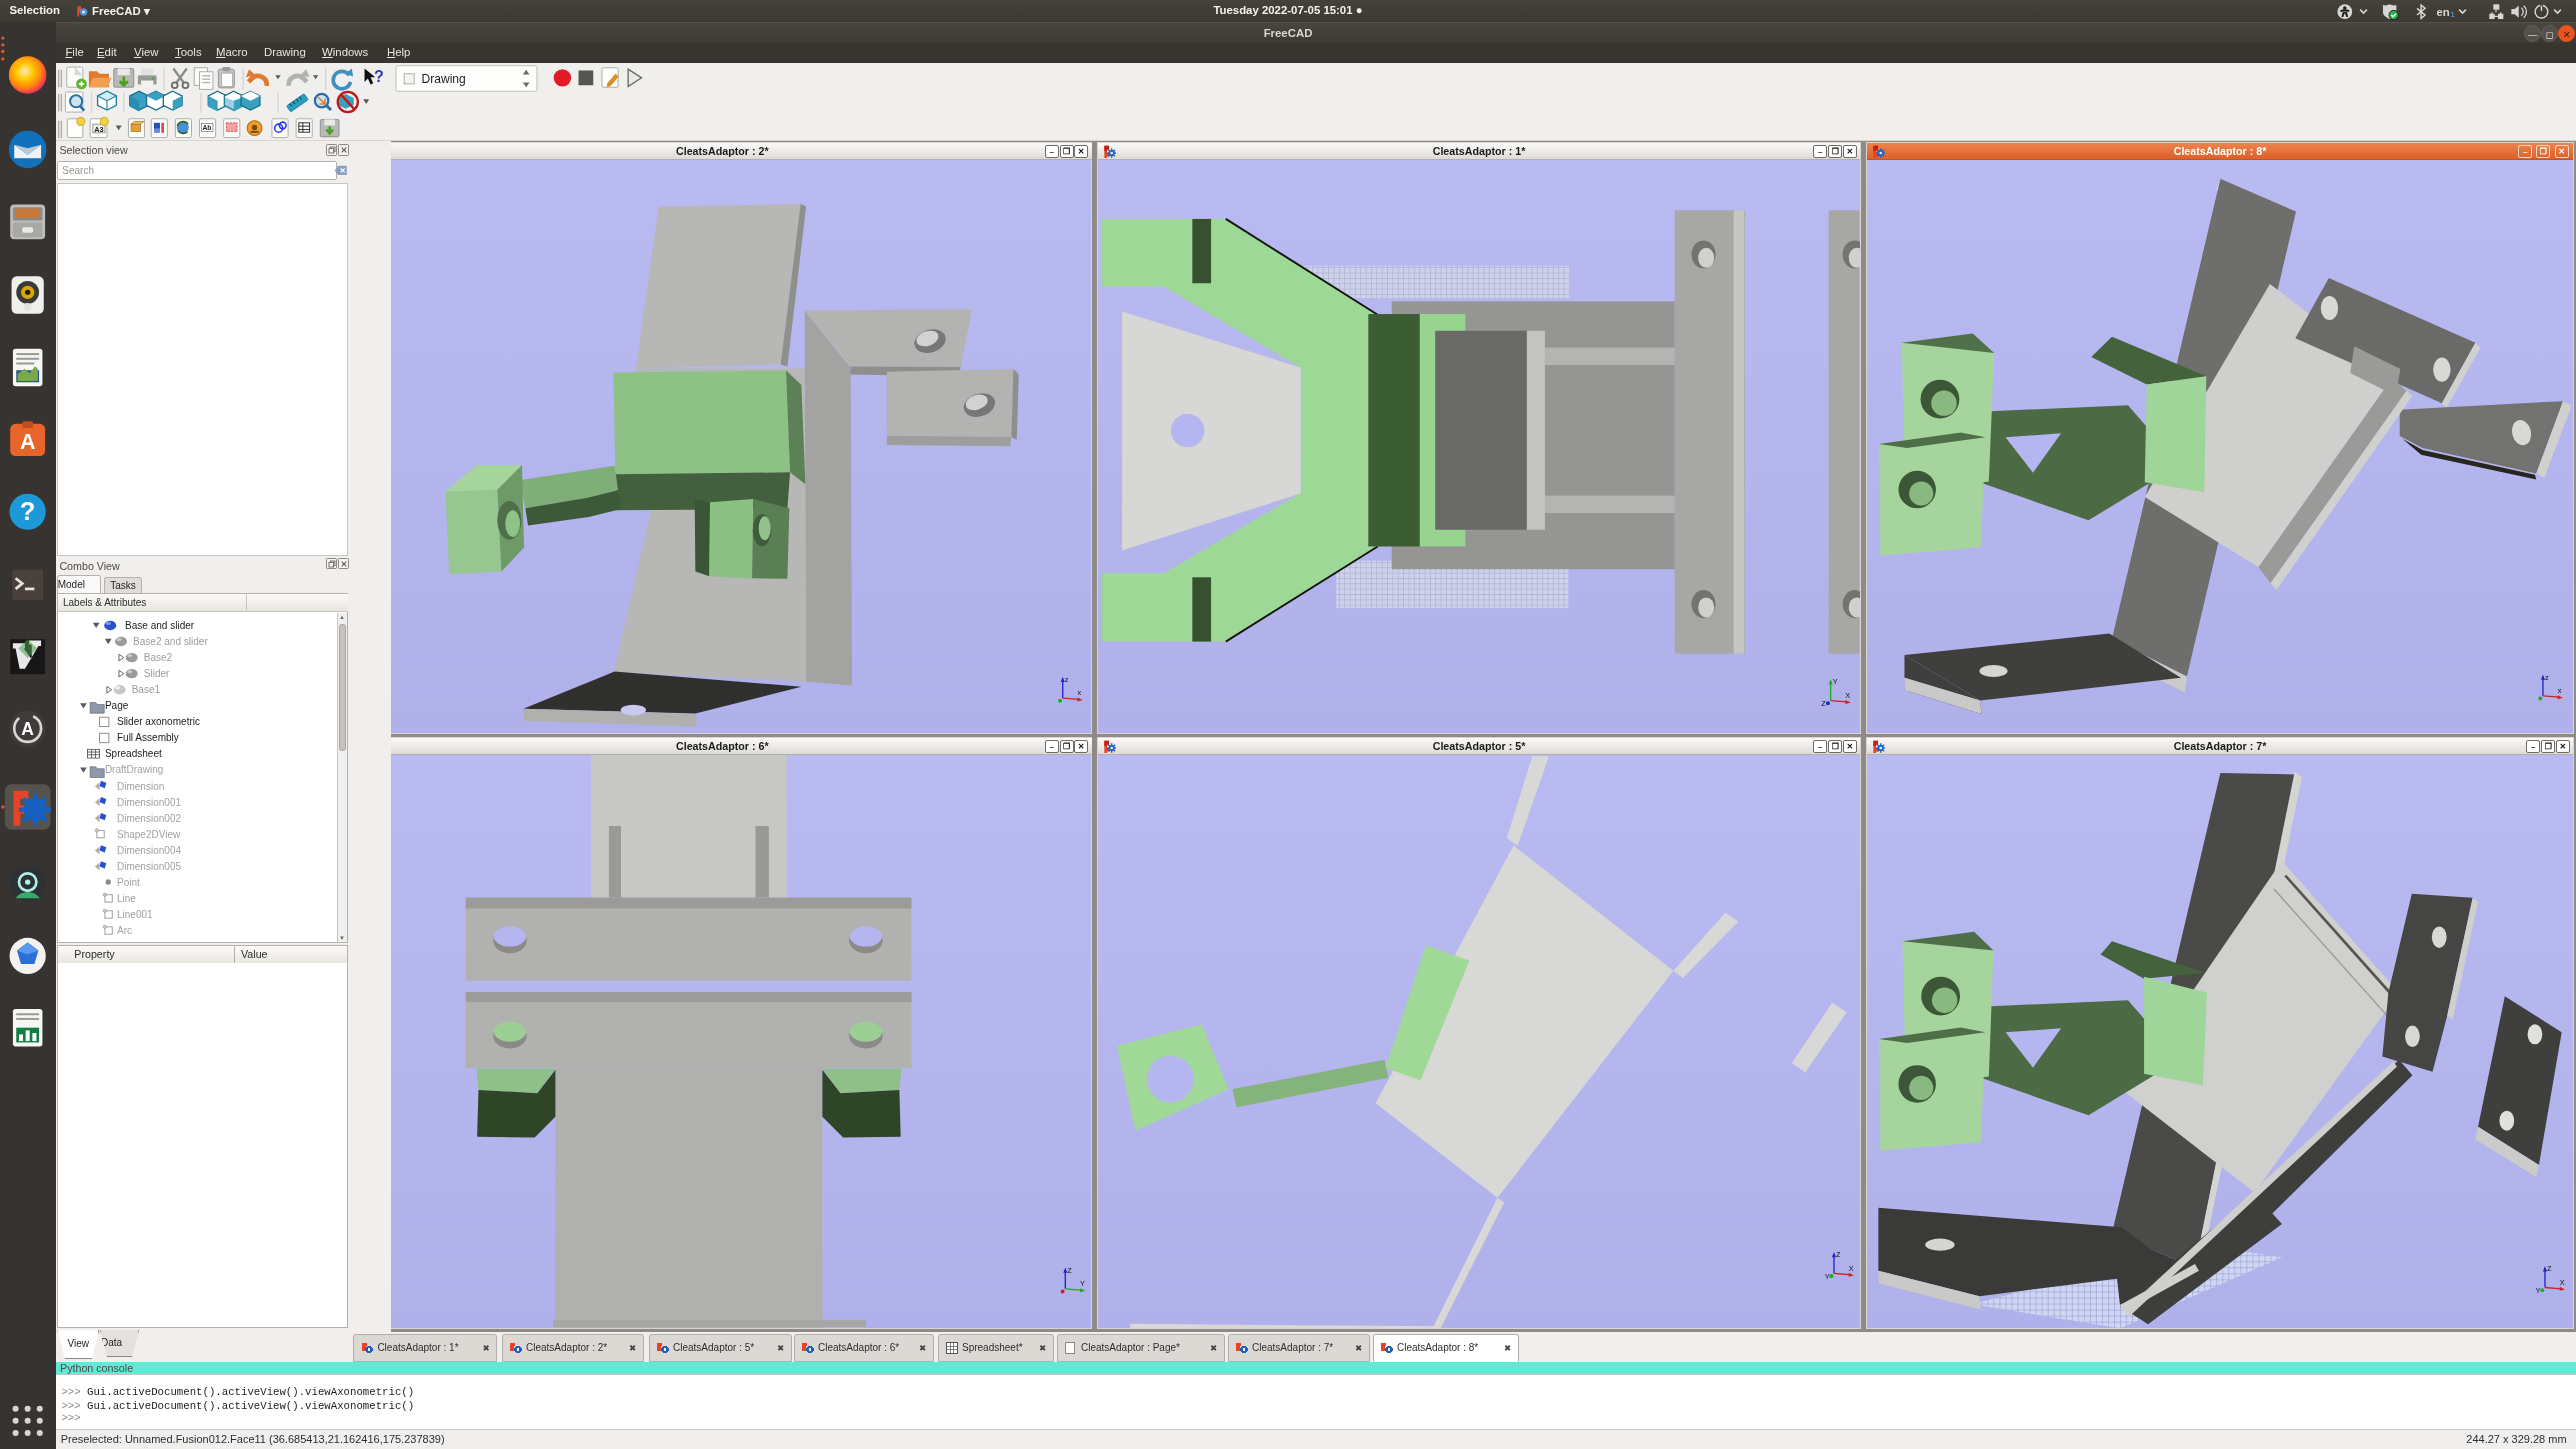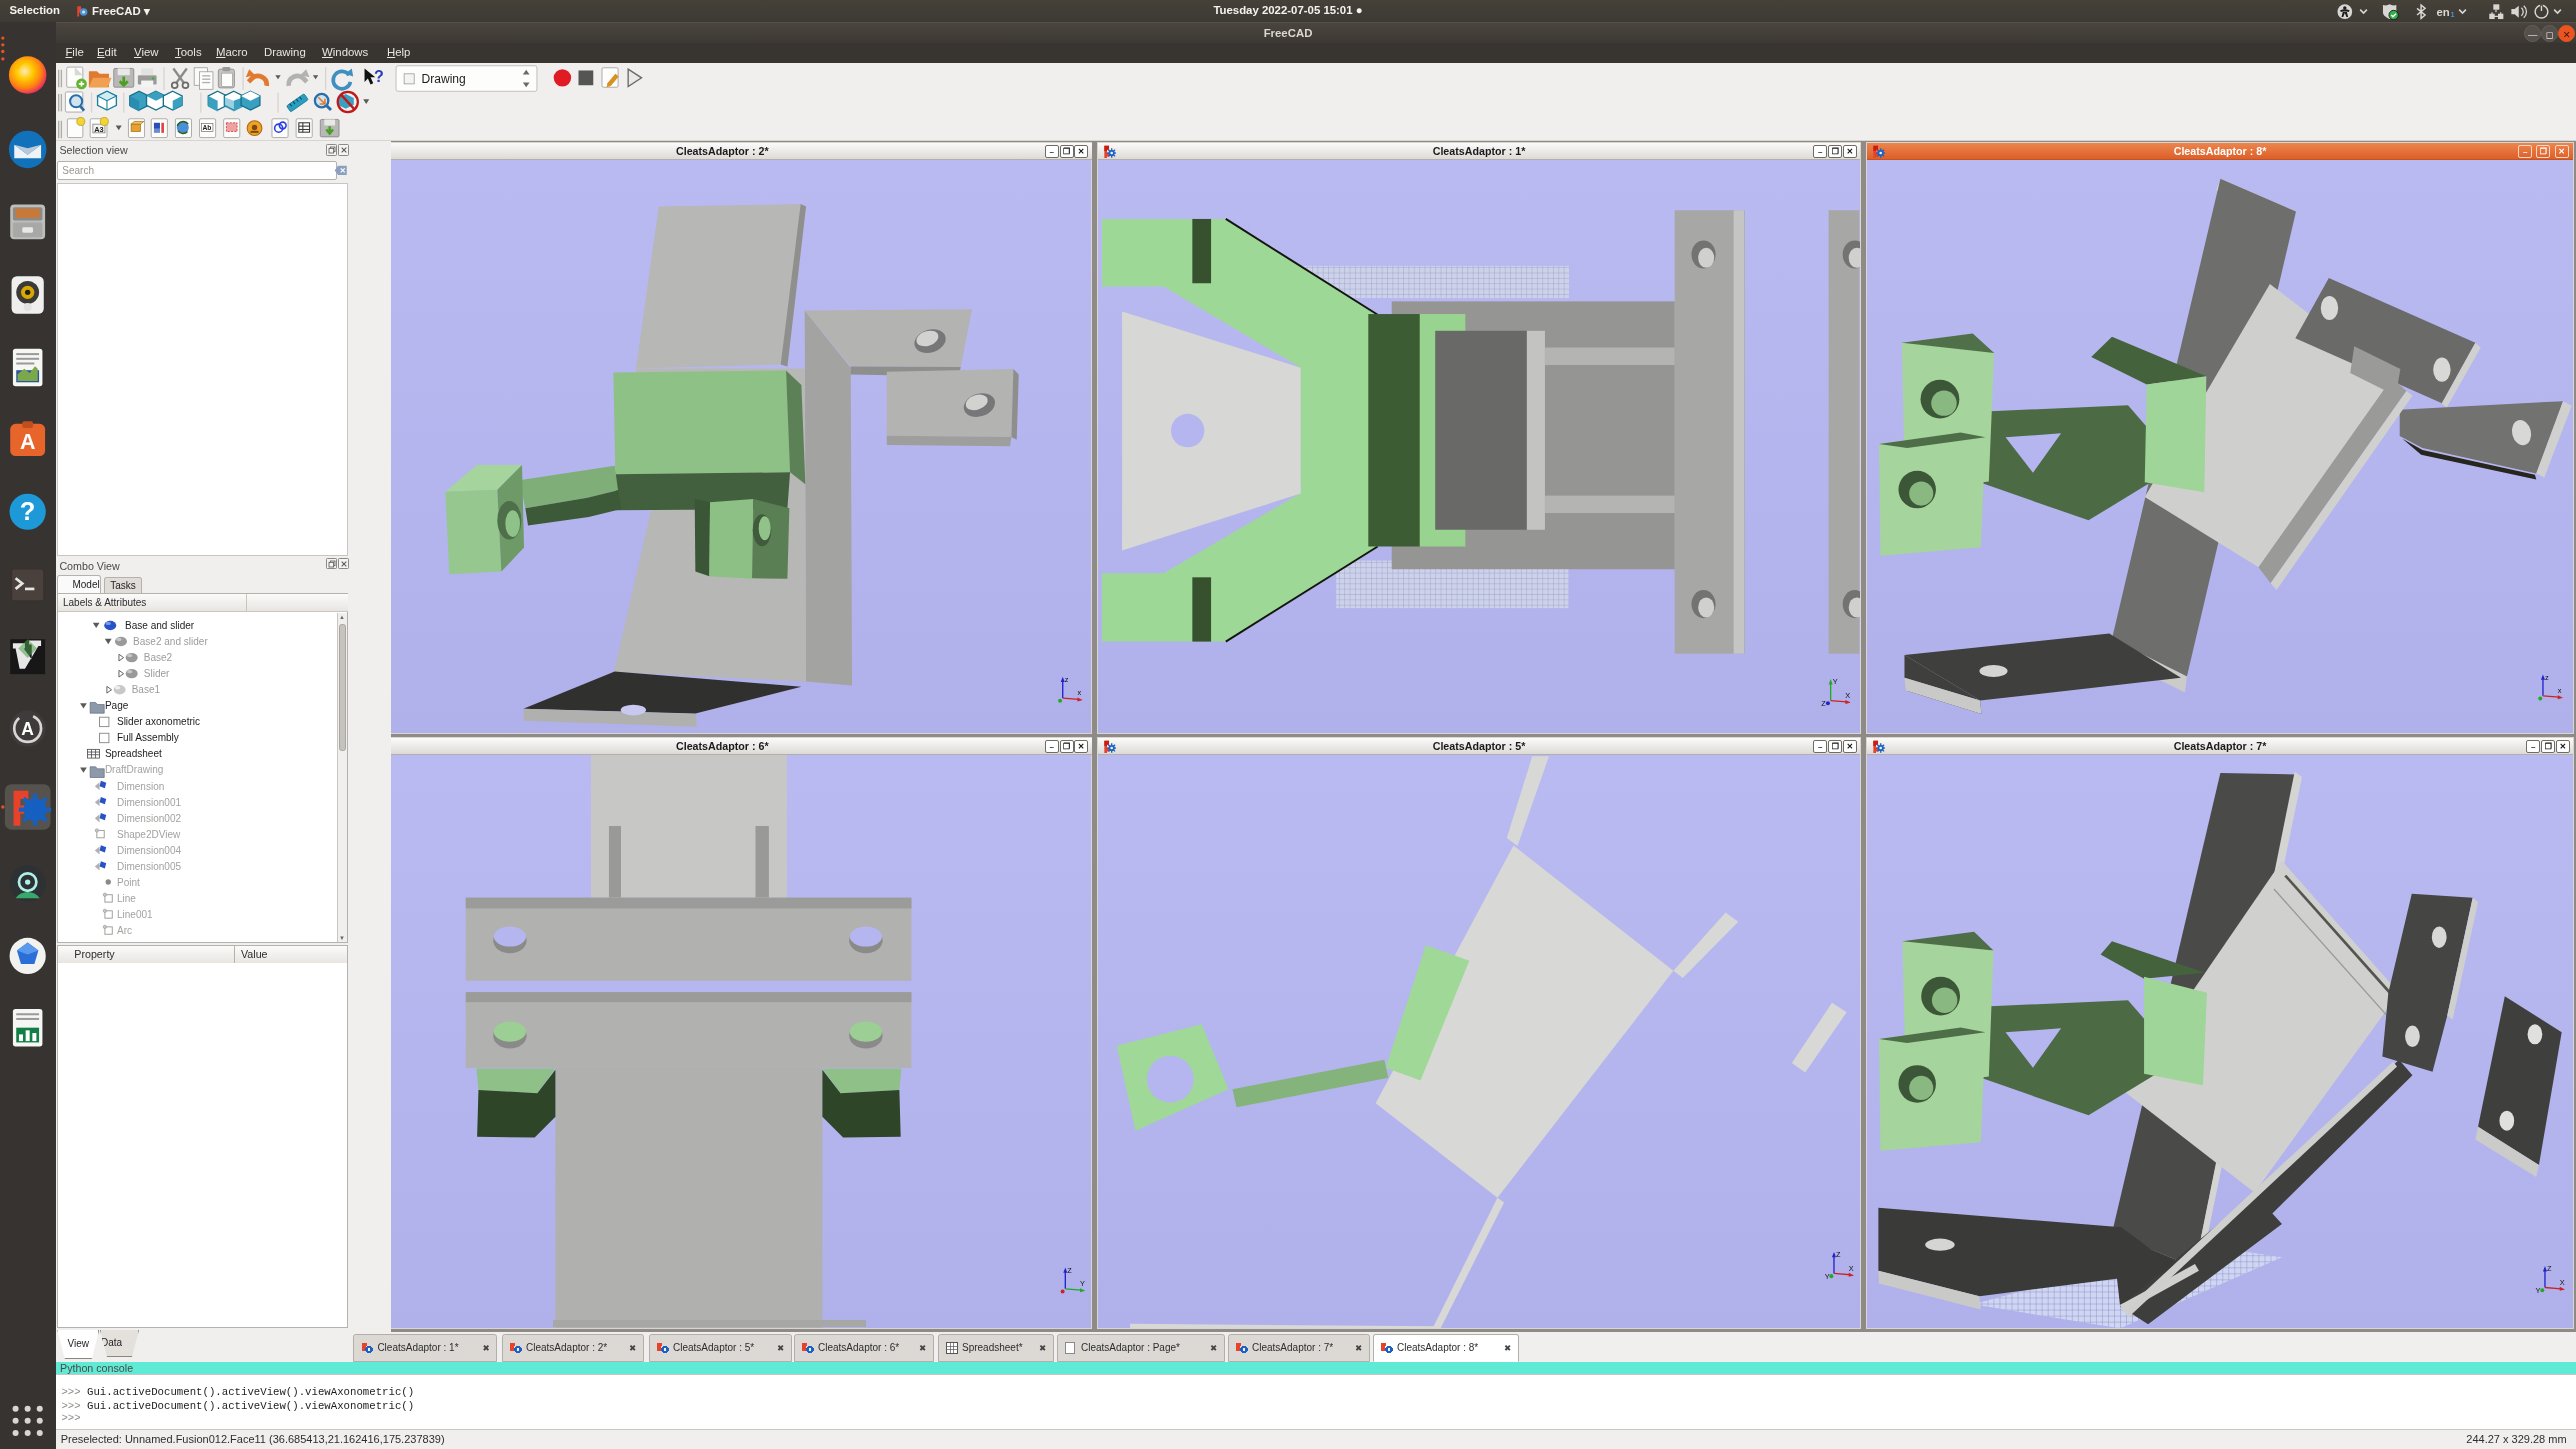--- a/index.html
+++ b/index.html
@@ -510,21 +510,21 @@
   <div style="position:absolute;left:1.3px;top:42px;width:291px;height:373px;background:#fff;border:0.7px solid #c9c6c2"></div>
 
   <div class="ptitle" style="position:absolute;left:3.4px;top:419px">Combo View</div>
   <div class="phdrbtn" style="left:270px;top:417px"><svg width="10" height="10" viewBox="0 0 15 15">
         <rect x="5" y="3" width="7" height="7" fill="none" stroke="#555" stroke-width="1.2"></rect>
         <rect x="3" y="5" width="7" height="7" fill="#f5f4f2" stroke="#555" stroke-width="1.2"></rect>
       </svg></div>
   <div class="phdrbtn" style="left:282px;top:417px"><svg width="10" height="10" viewBox="0 0 15 15">
         <path d="M4 4l7 7M11 4l-7 7" stroke="#555" stroke-width="1.6"></path>
       </svg></div>
-  <div style="position:absolute;left:0.7px;top:434px;width:44px;height:19px;background:#fbfafa;border:0.7px solid #b5b2ae;border-bottom:none;border-radius:2.7px 2.7px 0 0;text-align:right;font-size:10px;color:#1d1d1d;line-height:18px">Model</div>
+  <div style="position:absolute;left:0.7px;top:434px;width:44px;height:19px;background:#fbfafa;border:0.7px solid #b5b2ae;border-bottom:none;border-radius:2.7px 2.7px 0 0;text-align:left;font-size:10px;color:#1d1d1d;line-height:18px">Model</div>
   <div style="position:absolute;left:48px;top:436px;width:38px;height:17px;background:#e0ddd9;border:0.7px solid #b5b2ae;border-bottom:none;border-radius:2.7px 2.7px 0 0;text-align:center;font-size:10px;color:#1d1d1d;line-height:16px">Tasks</div>
 
   <div style="position:absolute;left:1.3px;top:452px;width:291px;height:350px;background:#fff;border:0.7px solid #b5b2ae">
     <div style="position:absolute;left:0;top:0;width:189px;height:18px;background:linear-gradient(#fcfbfa,#e8e5e1);border-right:0.7px solid #c9c6c2;border-bottom:0.7px solid #c9c6c2;font-size:10px;color:#2d2d2d;padding:2.7px 0 0 4.7px">Labels &amp; Attributes</div>
     <div style="position:absolute;left:189px;top:0;width:101px;height:18px;background:linear-gradient(#fcfbfa,#e8e5e1);border-bottom:0.7px solid #c9c6c2"></div>
     <svg style="position:absolute;left:0;top:19px" width="280" height="329" viewBox="0 0 418 490">
 
       <g font-family="Liberation Sans" font-size="15">
       <path d="M52 14 l10 0 l-5 8z" fill="#5a5a58"></path>
           <ellipse cx="78" cy="18" rx="9" ry="7" fill="#2a52c8"></ellipse>

